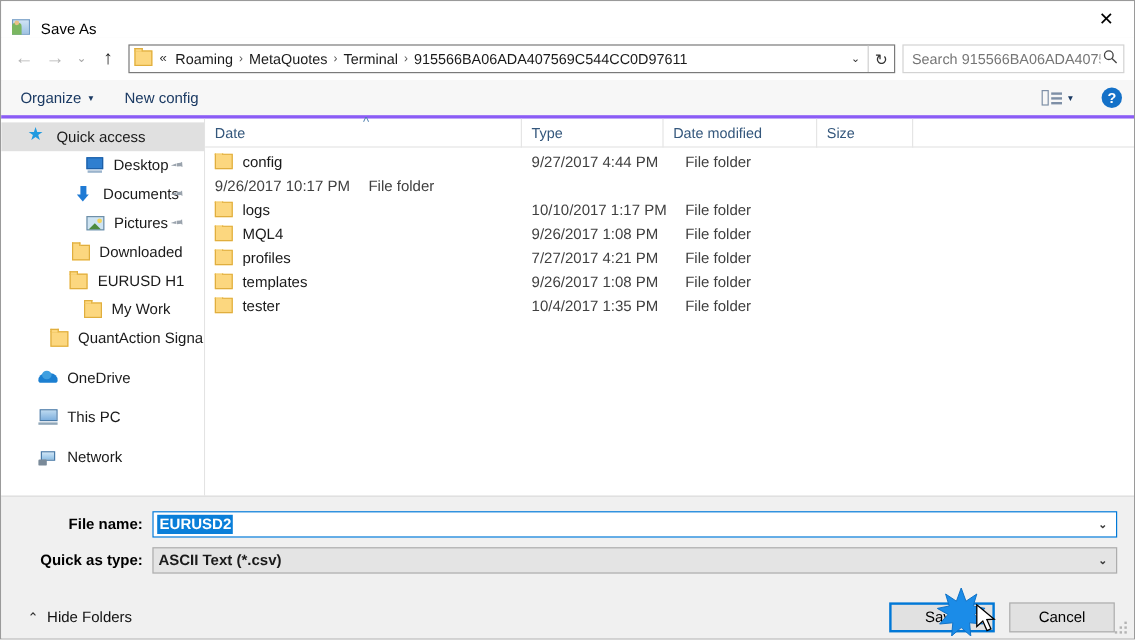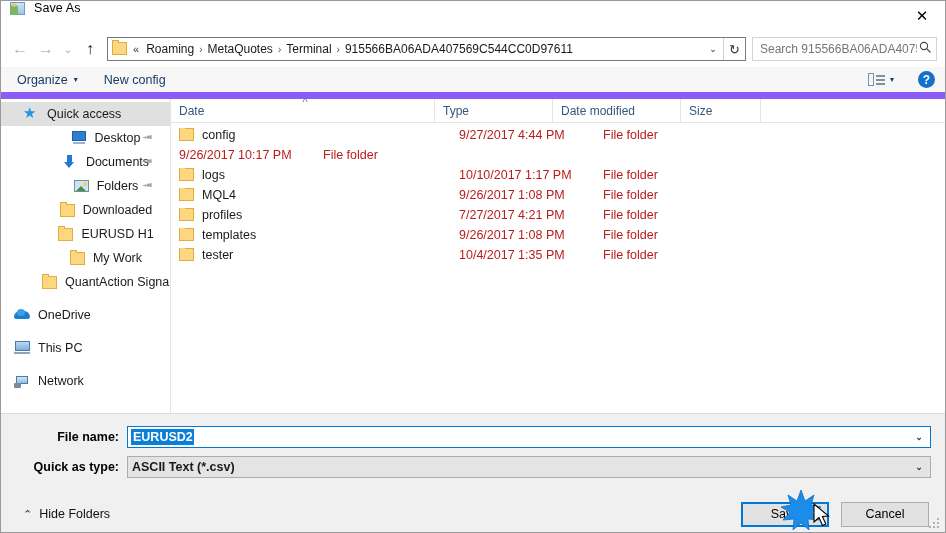--- a/index.html
+++ b/index.html
@@ -19,21 +19,21 @@
     border: 1px solid #9a9a9a;
     display: flex;
     flex-direction: column;
   }
 
   
   .titlebar {
     height: 30px;
     background: #ffffff;
     display: flex;
-    align-items: flex-start;
+    align-items: flex-end;
     flex: 0 0 30px;
   }
   .title-icon {
     width: 16px; height: 16px;
     margin-left: 9px; margin-right: 8px;
     position: relative;
     flex: 0 0 16px;
   }
   .title-icon .ti-back {
     position: absolute; left: 0; top: 1px;
@@ -161,21 +161,21 @@
     overflow: hidden;
     white-space: nowrap;
   }
   .search-ico { font-size: 12px; color: #444; padding-left: 2px; }
 
   
   .cmdbar {
     height: 32px;
     flex: 0 0 32px;
     background: #f7f7f7;
-    border-bottom: 7px solid #8b5cf6;
+    border-bottom: 3px solid #8b5cf6;
     display: flex;
     align-items: center;
     padding: 0 10px 0 16px;
   }
   .cmd-item {
     font-size: 12.5px;
     color: #1b3a63;
     margin-right: 26px;
     display: flex;
     align-items: center;
@@ -231,21 +231,21 @@
     align-items: center;
     padding-left: 22px;
     font-size: 12.5px;
     color: #1a1a1a;
     position: relative;
     white-space: nowrap;
   }
   .side-item.sel { background: #e0e0e0; }
   .side-item.root { padding-left: 22px; }
   .side-item.child { padding-left: 40px; justify-content: center; }
-  .side-item.group { margin-top: 9px; padding-left: 13px; }
+  .side-item.group { margin-top: 9px; padding-left: 31px; }
   .side-ico {
     width: 17px; height: 16px;
     margin-right: 7px;
     flex: 0 0 17px;
     position: relative;
   }
   .side-label { overflow: hidden; }
   .pin {
     position: absolute;
     right: 18px;
@@ -376,29 +376,28 @@
   .c-type { width: 118px; flex: 0 0 118px; }
   .c-size { width: 80px;  flex: 0 0 80px; }
 
   .rows { flex: 1 1 auto; overflow: hidden; padding-top: 2px; }
   .row {
     height: 20px;
     display: flex;
     align-items: center;
     font-size: 12.5px;
     color: #1a1a1a;
-    gap: 16px;
   }
   .cell {
     display: flex; align-items: center;
     padding-left: 8px;
     white-space: nowrap;
     overflow: hidden;
   }
-  .cell.date, .cell.type, .cell.size { color: #b91c1c; }
+  .cell.date, .cell.type, .cell.size { color: #404040; }
   .row-folder-ico {
     width: 16px; height: 14px;
     position: relative;
     margin-right: 7px;
     flex: 0 0 16px;
   }
 
   
   .footer {
     flex: 0 0 auto;
@@ -622,21 +621,21 @@
             </svg>
         </span>
       </div>
 
       <div class="side-item child">
         <span class="side-ico">
             <span class="ico-pic"></span>
             <span class="ico-pic-hill"></span>
             <span class="ico-pic-sun"></span>
           </span>
-        <span class="side-label">Folders</span>
+        <span class="side-label">Pictures</span>
         <span class="pin">
           <svg width="10" height="10" viewBox="0 0 10 10">
               <path d="M6.2 0.6 L9.4 3.8 L7.8 4.2 L5.6 6.4 L3.6 4.4 L5.8 2.2 Z M3.4 4.9 L5.1 6.6 L1.0 9.0 Z" fill="#9aa3ad"></path>
             </svg>
         </span>
       </div>
 
       <div class="side-item child">
         <span class="side-ico">
             <span class="folder-ico" style="position:absolute;left:1px;top:2px;">

